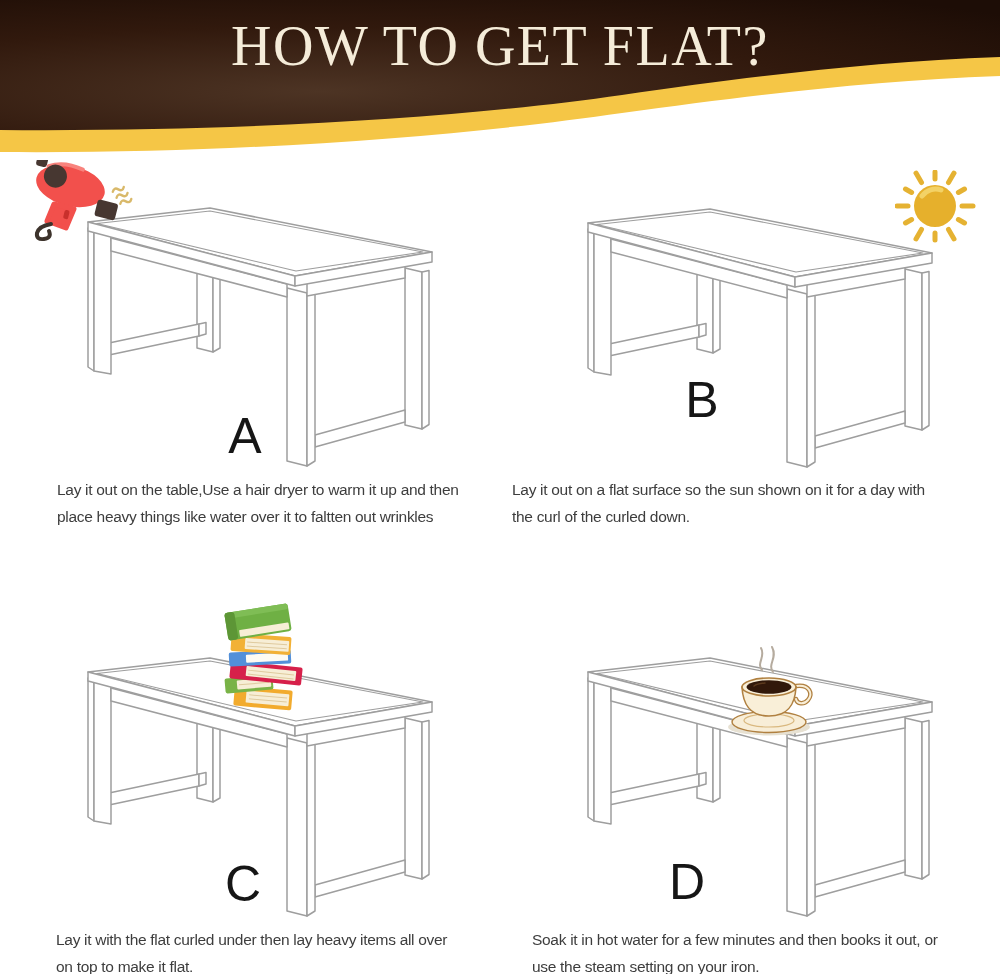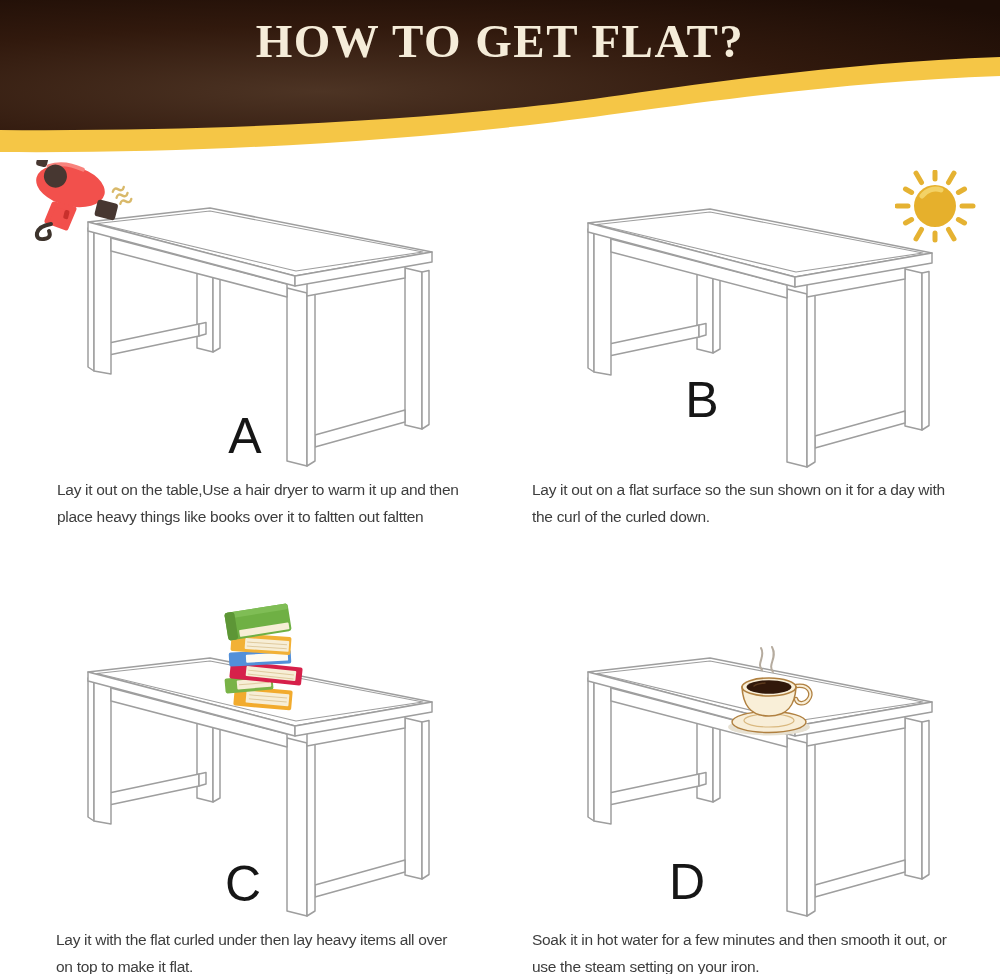--- a/index.html
+++ b/index.html
@@ -3,22 +3,22 @@
 <meta charset="utf-8">
 <style>
   html,body{margin:0;padding:0;background:#ffffff;}
   .page{
     position:relative;width:1000px;height:974px;background:#ffffff;
     overflow:hidden;font-family:"Liberation Sans",sans-serif;
   }
   .hdr-wave{position:absolute;top:0;left:0;display:block;}
   .page-title{
     position:absolute;top:14px;left:0;width:100%;margin:0;text-align:center;
-    font-family:"Liberation Serif",serif;font-weight:bold;
-    font-size:47px;letter-spacing:1.5px;color:#f5ecd9;
+    font-family:"Liberation Serif",serif;font-weight:normal;
+    font-size:56px;letter-spacing:1.5px;color:#f5ecd9;
   }
   .abs{position:absolute;}
   .method-label{
     position:absolute;width:60px;text-align:center;
     font-size:50px;line-height:56px;color:#161616;
     font-family:"Liberation Sans",sans-serif;
   }
   .desc{
     position:absolute;margin:4px;font-size:15.5px;line-height:27px;
     letter-spacing:-0.3px;color:#3d3d3d;
@@ -99,21 +99,21 @@
       <g transform="translate(92 30) rotate(-24)" stroke="#d9b96a" stroke-width="2.4" fill="none" stroke-linecap="round">
         <path d="M0 2 q3 -4 6 0 t6 0"></path>
         <path d="M1 9 q3 -4 6 0 t6 0"></path>
         <path d="M2 16 q3 -4 6 0 t6 0"></path>
       </g>
     </svg>
 
     <div class="method-label" style="left:215px;top:408px">A</div>
     <p class="desc" style="left:53px;top:472px">
       <span>Lay it out on the table,Use a hair dryer to warm it up and then</span>
-      <span>place heavy things like books over it to faltten out faltten</span>
+      <span>place heavy things like water over it to faltten out wrinkles</span>
     </p>
   </section>
 
   <section>
     <svg class="abs" style="left:580px;top:203px" width="360" height="280">
         <use href="#table-drawing"></use>
       </svg>
 
     <svg class="abs" style="left:895px;top:170px" width="88" height="78" viewBox="0 0 88 78">
       <g stroke="#e5b232" stroke-width="5" stroke-linecap="round">
@@ -128,21 +128,21 @@
         <line x1="26.5" y1="12.6" x2="21" y2="3.1"></line>
         <line x1="40" y1="9" x2="40" y2="2"></line>
         <line x1="53.5" y1="12.6" x2="59" y2="3.1"></line>
         <line x1="63.4" y1="22.5" x2="69.5" y2="19"></line>
       </g>
       <circle cx="40" cy="36" r="21" fill="#e6b02c"></circle>
       <path d="M27 26 A17 17 0 0 1 46 20" fill="none" stroke="#f3d266" stroke-width="5" stroke-linecap="round"></path>
     </svg>
 
     <div class="method-label" style="left:672px;top:372px">B</div>
-    <p class="desc" style="left:528px;top:472px">
+    <p class="desc" style="left:508px;top:472px">
       <span>Lay it out on a flat surface so the sun shown on it for a day with</span>
       <span>the curl of the curled down.</span>
     </p>
   </section>
 
   <section>
     <svg class="abs" style="left:80px;top:652px" width="360" height="280">
         <use href="#table-drawing"></use>
       </svg>
 
@@ -208,18 +208,18 @@
       <ellipse cx="57" cy="45" rx="22.5" ry="6.8" fill="#31180a"></ellipse>
       <path d="M42 44 a18 5 0 0 1 11 -3" fill="none" stroke="#5c3a1e" stroke-width="1.5" stroke-linecap="round"></path>
       <g fill="none" stroke="#b5ab9e" stroke-width="2" stroke-linecap="round">
         <path d="M50 28 C44 21 54 15 49 6"></path>
         <path d="M61 30 C55 22 66 16 60 5"></path>
       </g>
     </svg>
 
     <div class="method-label" style="left:657px;top:854px">D</div>
     <p class="desc" style="left:528px;top:922px">
-      <span>Soak it in hot water for a few minutes and then smooth it out, or</span>
+      <span>Soak it in hot water for a few minutes and then books it out, or</span>
       <span>use the steam setting on your iron.</span>
     </p>
   </section>
 
 </div>
 
 </body></html>

